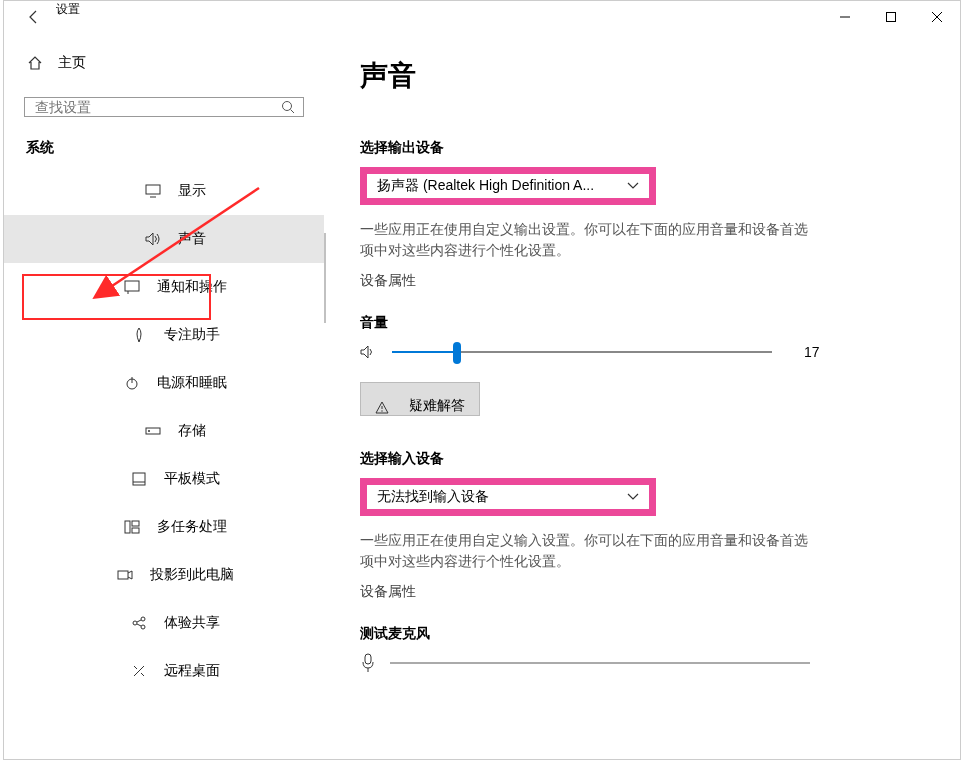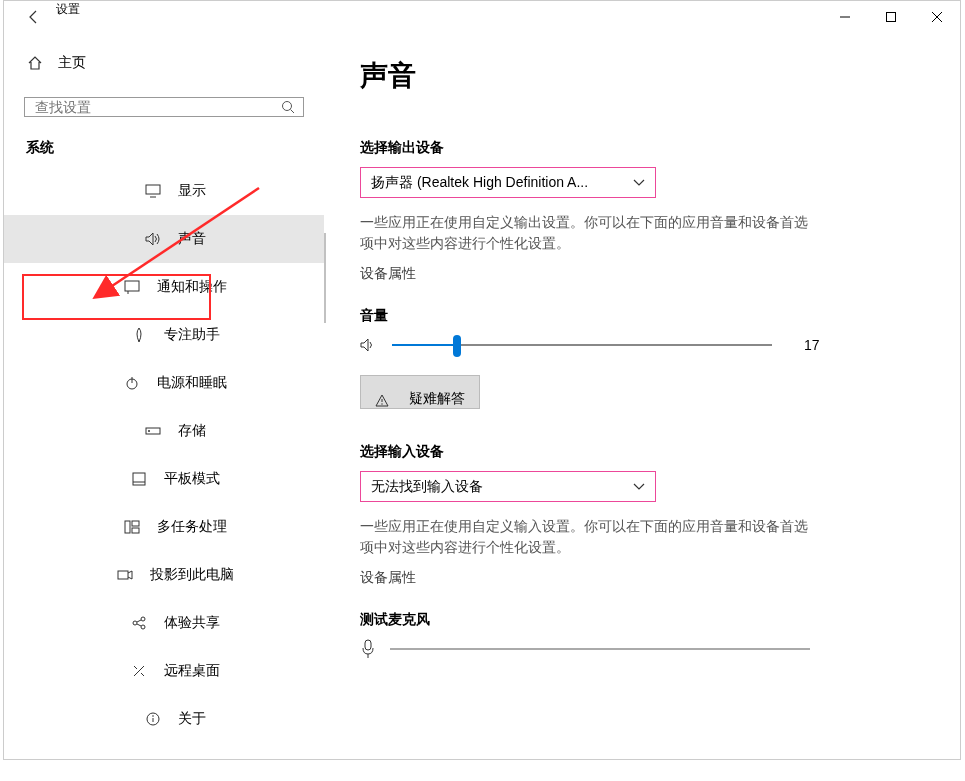--- a/index.html
+++ b/index.html
@@ -17,21 +17,21 @@
 .search-box input { border:none; outline:none; flex:1; font-size: 14px; background: transparent; }
 .section-label { font-size: 14px; font-weight: 600; padding: 8px 22px 10px; }
 .nav-item { display:flex; align-items:center; height: 48px; padding-left: 22px; cursor:pointer; font-size: 14px; gap: 16px; justify-content: center; }
 .nav-item.selected { background: #e6e6e6; }
 .highlight-box { position: absolute; border: 2px solid #ff2a2a; left: 18px; top: 241px; width: 189px; height: 46px; pointer-events: none; }
 .arrow-svg { position: absolute; left: 85px; top: 150px; pointer-events: none; }
 .content { flex: 1; padding: 24px 36px 0 36px; overflow-y: auto; position: relative; }
 .content::before { content:""; position:absolute; left:0; top:200px; width:2px; height:90px; background:#c1c1c1; }
 .page-title { font-size: 28px; font-weight: 600; margin-bottom: 44px; }
 .field-label { font-size: 14px; font-weight: 600; margin-bottom: 10px; }
-.select { width: 296px; height: 31px; border: 1px solid #ec4899; display:flex; align-items:center; justify-content:space-between; padding: 0 10px; font-size: 14px; cursor:pointer; margin-bottom: 14px; }
+.select { width: 296px; height: 38px; border: 7px solid #ec4899; display:flex; align-items:center; justify-content:space-between; padding: 0 10px; font-size: 14px; cursor:pointer; margin-bottom: 14px; }
 .help-text { font-size: 14px; color: #555; line-height: 1.5; margin-bottom: 10px; max-width: 450px; }
 .link { color: #404040; font-size: 14px; cursor:pointer; display:inline-block; margin-bottom: 24px; }
 .slider-row { display:flex; align-items:center; gap: 14px; margin: 12px 0 22px; }
 .slider-track { flex:1; height: 2px; background: #888; position: relative; max-width: 380px; }
 .slider-fill { position:absolute; left:0; top:0; height:2px; background:#0078d7; width:17%; }
 .slider-thumb { position:absolute; left:17%; top:-9px; width:8px; height:22px; background:#0078d7; border-radius:4px; transform:translateX(-50%); cursor:pointer; }
 .slider-val { font-size: 14px; margin-left: 18px; }
 .troubleshoot-btn { display:inline-flex; align-items:flex-end; gap:20px; height:34px; padding: 0 14px; background:#ddd; border:1px solid #bbb; font-size:14px; cursor:pointer; margin-bottom: 34px; }
 .section-title { font-size: 20px; font-weight:600; margin-bottom: 22px; }
 .mic-row { display:flex; align-items:center; gap:14px; margin-top:10px; }
@@ -188,30 +188,20 @@
         <span class="icon">
             <svg width="16" height="16" viewBox="0 0 16 16">
               <line x1="3" y1="13" x2="13" y2="3" stroke="#333"></line>
               <line x1="13" y1="3" x2="3" y2="13" stroke="#333"></line>
               <line x1="3" y1="3" x2="6" y2="6" stroke="#333"></line>
               <line x1="13" y1="13" x2="10" y2="10" stroke="#333"></line>
             </svg>
           </span>
         <span>远程桌面</span>
       </div>
-      <div class="nav-item">
-        <span class="icon">
-            <svg width="16" height="16" viewBox="0 0 16 16">
-              <circle cx="8" cy="8" r="6" stroke="#333" fill="none"></circle>
-              <line x1="8" y1="7" x2="8" y2="11" stroke="#333"></line>
-              <circle cx="8" cy="5" r="0.8" fill="#333"></circle>
-            </svg>
-          </span>
-        <span>关于</span>
-      </div>
 
       <div class="highlight-box"></div>
       <svg class="arrow-svg" width="180" height="120">
         <defs>
             <marker id="ah" markerWidth="10" markerHeight="10" refX="2" refY="5" orient="auto">
               <path d="M0 0 L10 5 L0 10 Z" fill="#ff2a2a"></path>
             </marker>
           </defs>
         <line x1="170" y1="5" x2="20" y2="105" stroke="#ff2a2a" stroke-width="2.5" marker-end="url(#ah)"></line>
       </svg>

